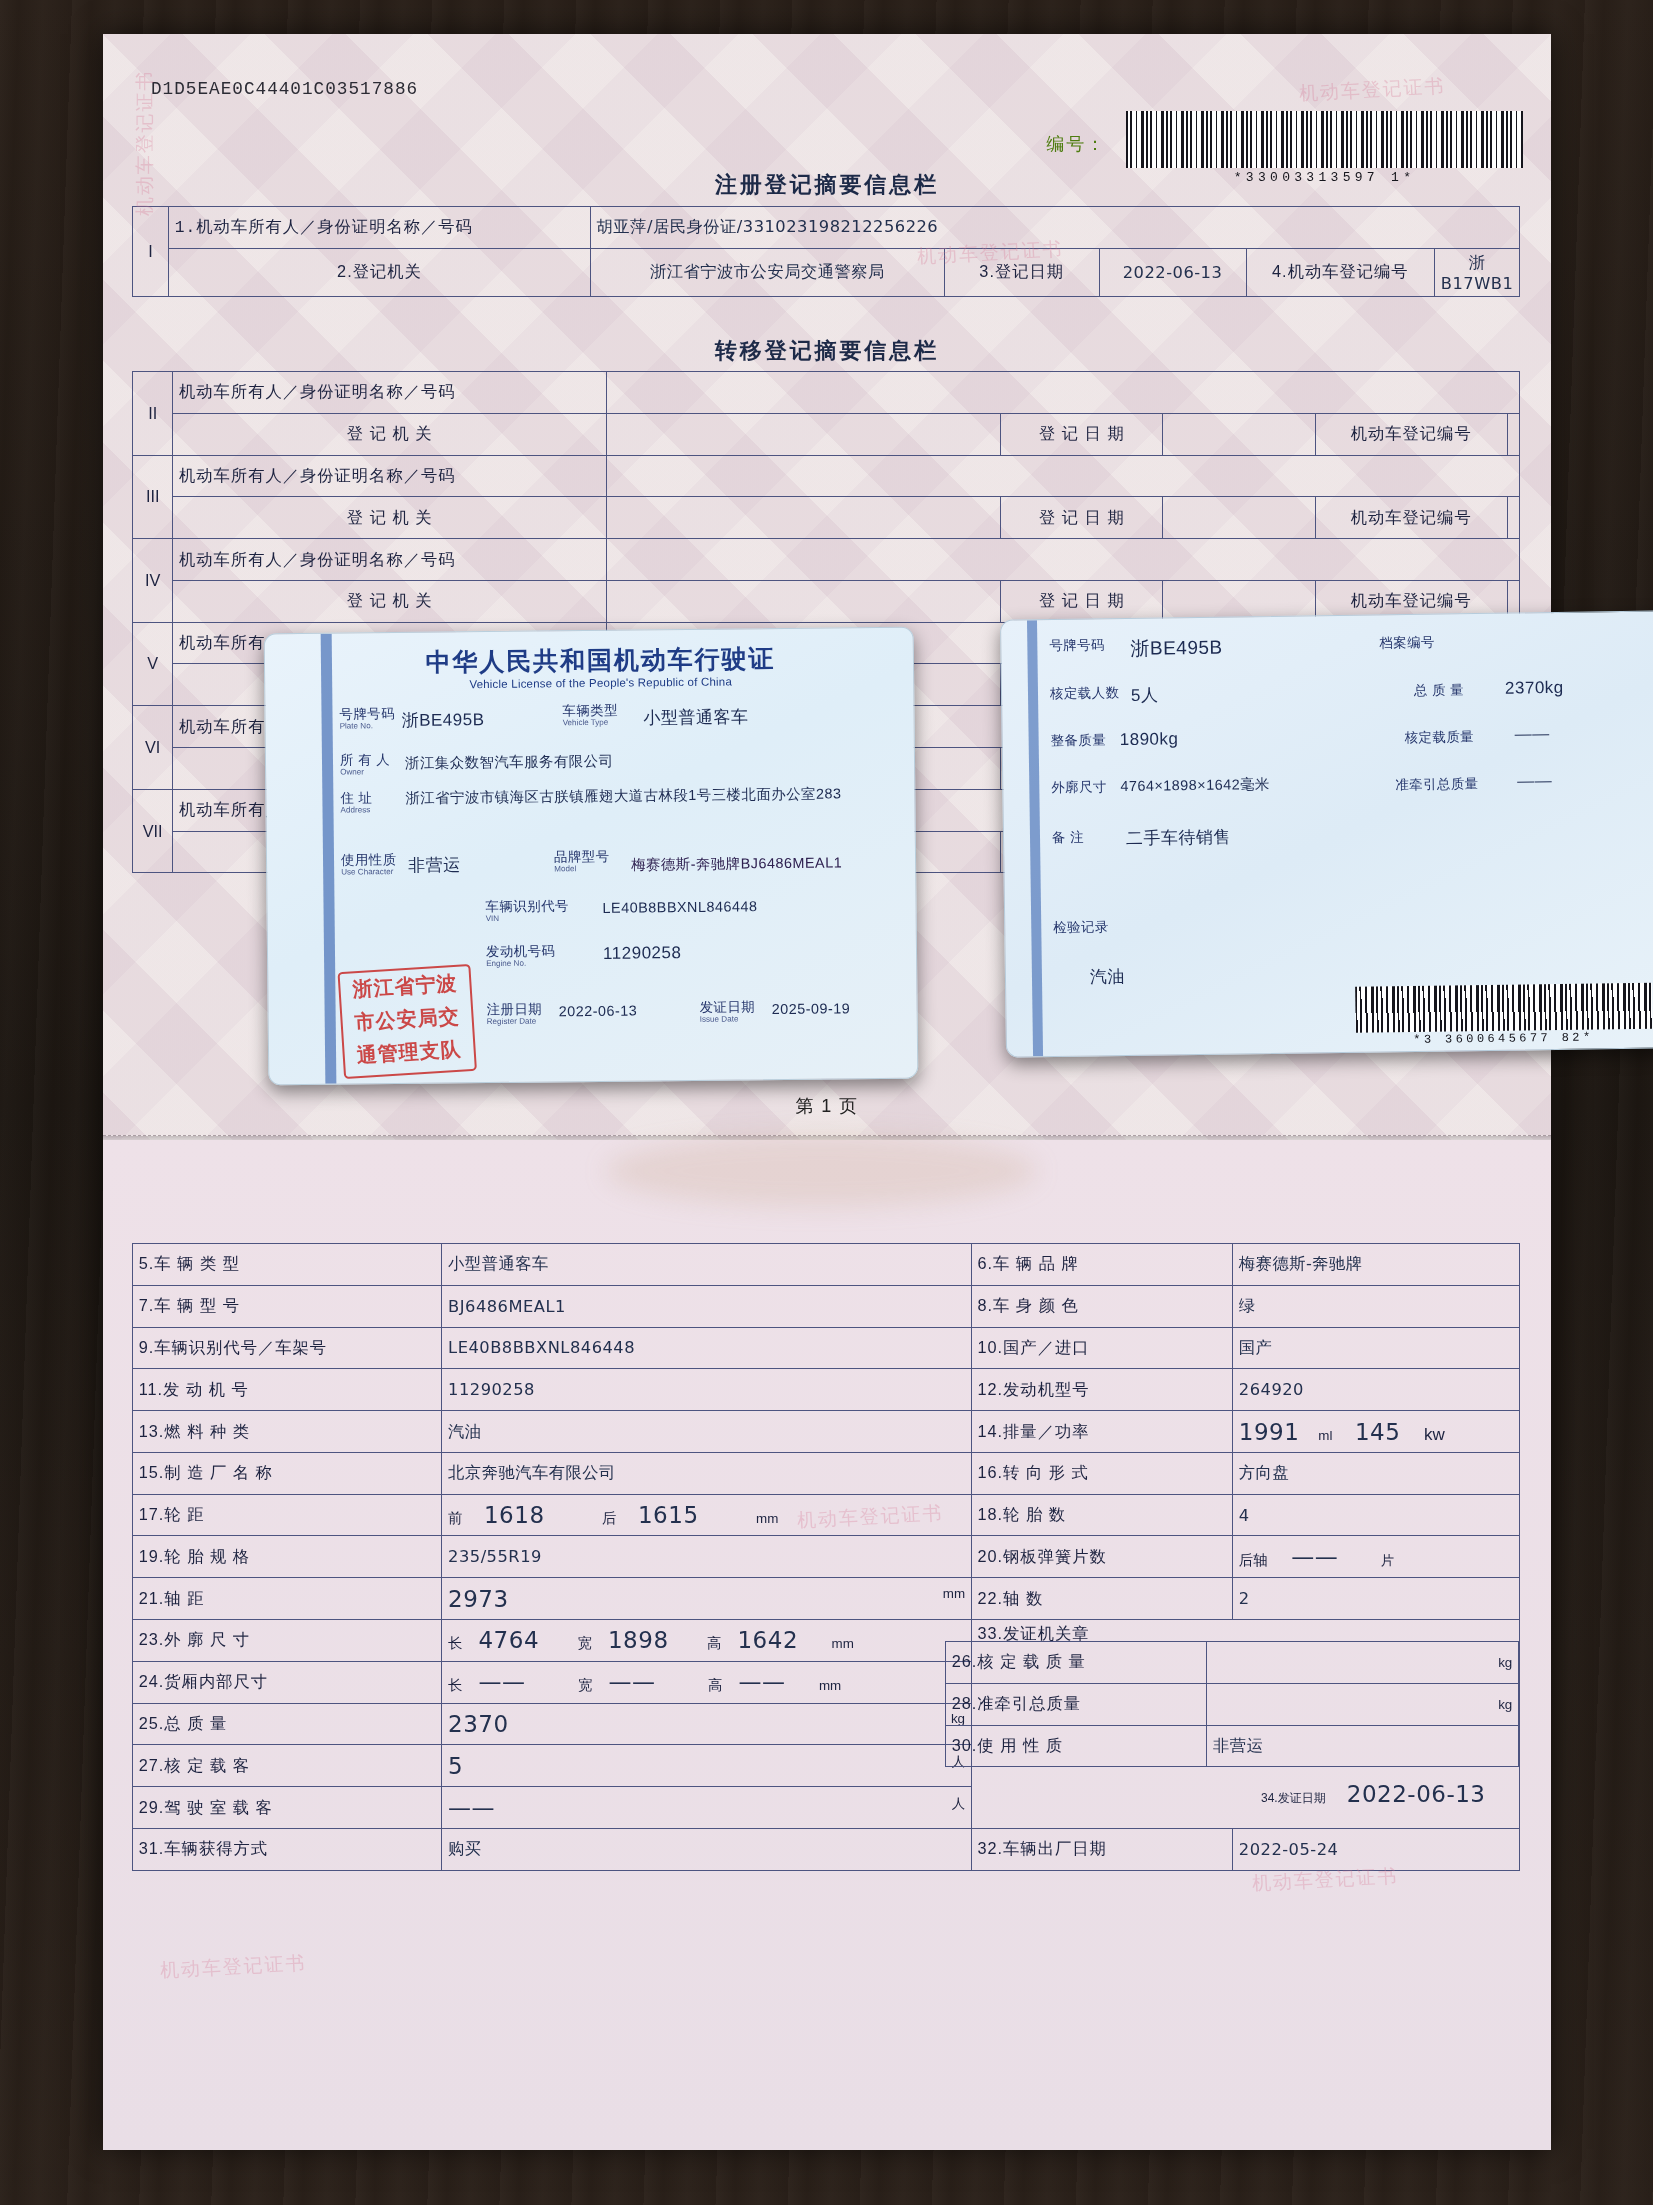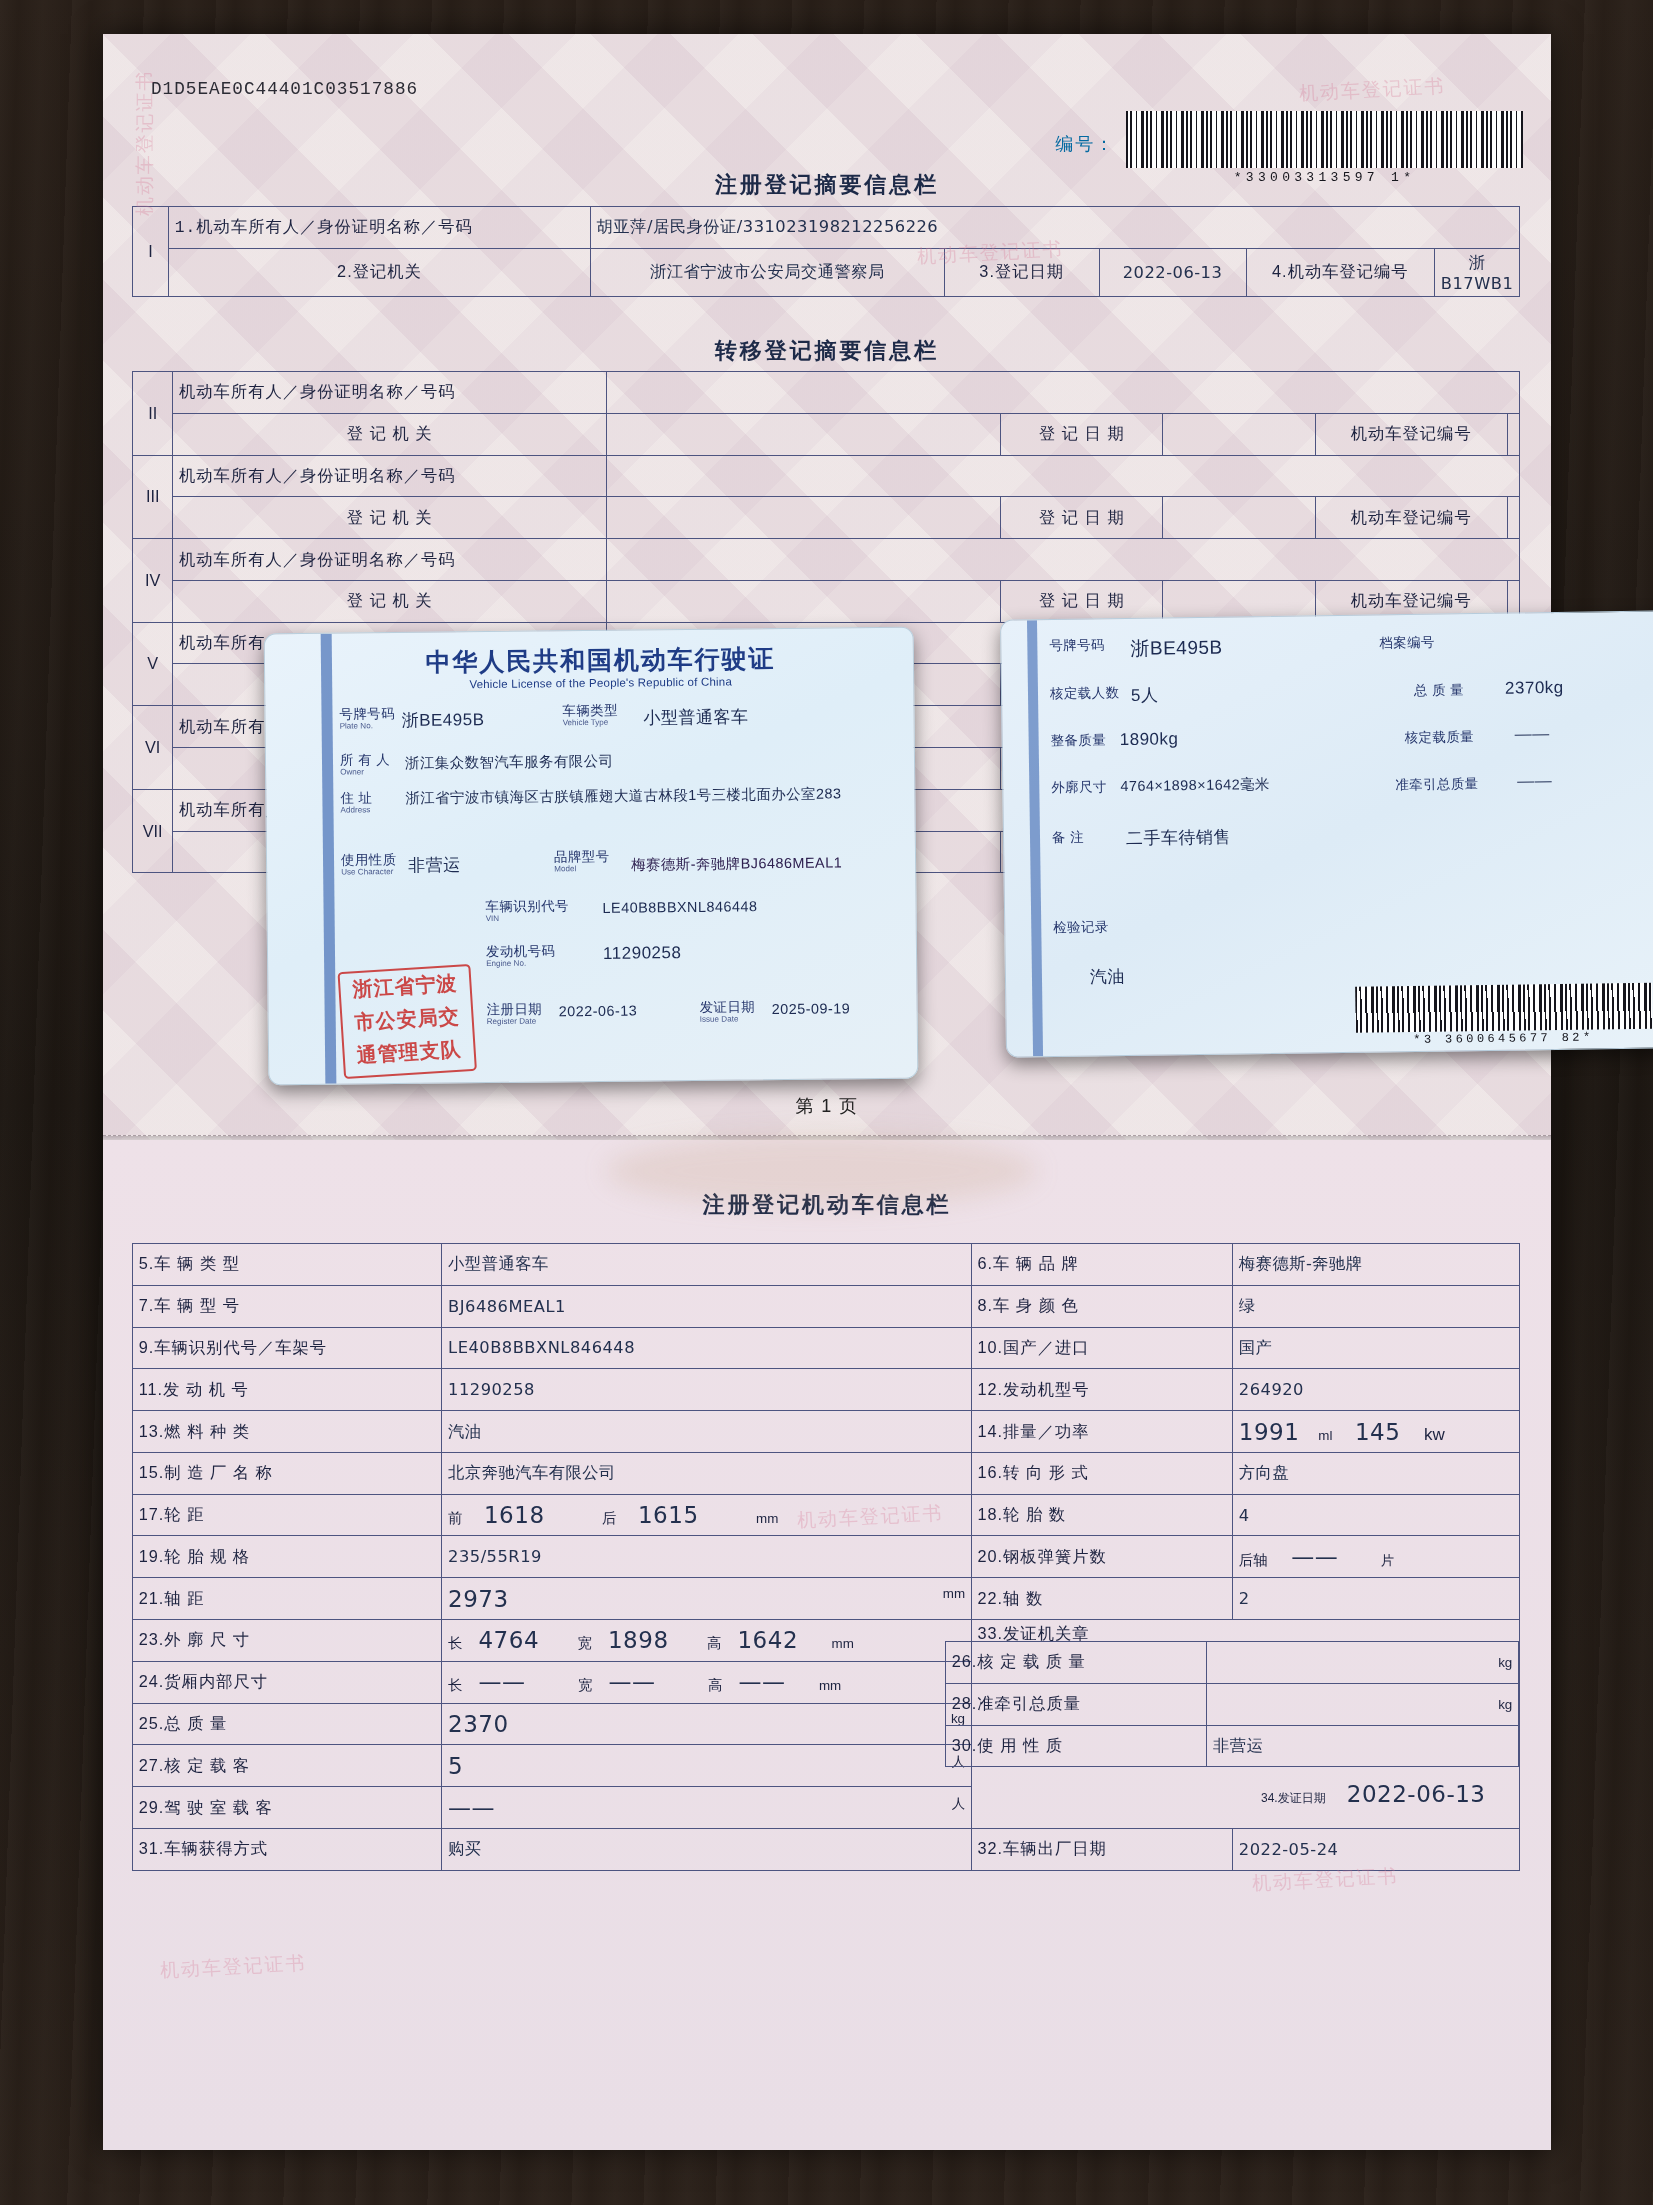--- a/index.html
+++ b/index.html
@@ -57,21 +57,21 @@
   .sec-title{
     position:absolute;width:100%;text-align:center;
     font-size:22px;font-weight:bold;color:#1d2a48;letter-spacing:2.9px;
   }
   .barcode-wrap{position:absolute;right:28px;top:77px;text-align:center;}
   .barcode{
     width:397px;height:57px;
     background:repeating-linear-gradient(90deg,#15151c 0 1.9px,#fff 1.9px 4.3px,#15151c 4.3px 5.7px,#fff 5.7px 9.6px,#15151c 9.6px 11px,#fff 11px 15px,#15151c 15px 18px,#fff 18px 20px);
   }
   .barcode-txt{font-family:"Liberation Mono",monospace;font-size:13px;letter-spacing:4.3px;color:#15151c;margin-top:1.9px;}
-  .bianhao{position:absolute;right:436px;top:98px;font-size:18px;color:#0369a1;letter-spacing:1.9px;}
+  .bianhao{position:absolute;right:445px;top:98px;font-size:18px;color:#4d7c0f;letter-spacing:1.9px;}
 
   table.grid{
     position:absolute;border-collapse:collapse;
     color:#1d2340;
   }
   table.grid td{
     border:1px solid #4d5480;
     padding:2.9px 5.7px;
     font-size:16.3px;
     height:35px;
@@ -388,21 +388,20 @@
 
     <div class="wm" style="left:1196px;top:43px;">机动车登记证书</div>
     <div class="wm" style="left:814px;top:206px;">机动车登记证书</div>
     <div class="wm" style="left:29px;top:182px;transform:rotate(-90deg);transform-origin:left top;">机动车登记证书</div>
   </div>
 
   <div class="fold"></div>
 
   <div class="page page2">
 
-    <div class="sec-title" style="top:50px;">注册登记机动车信息栏</div>
 
     <table class="grid" style="left:29px;top:103px;width:1388px;">
 
       <tbody>
           <tr>
         <td class="lbl" style="width:297px;">5.车 辆 类 型</td>
         <td class="hand" style="width:517px;">小型普通客车</td>
         <td class="lbl" style="width:249px;">6.车 辆 品 牌</td>
         <td class="hand">梅赛德斯-奔驰牌</td>
       </tr>

